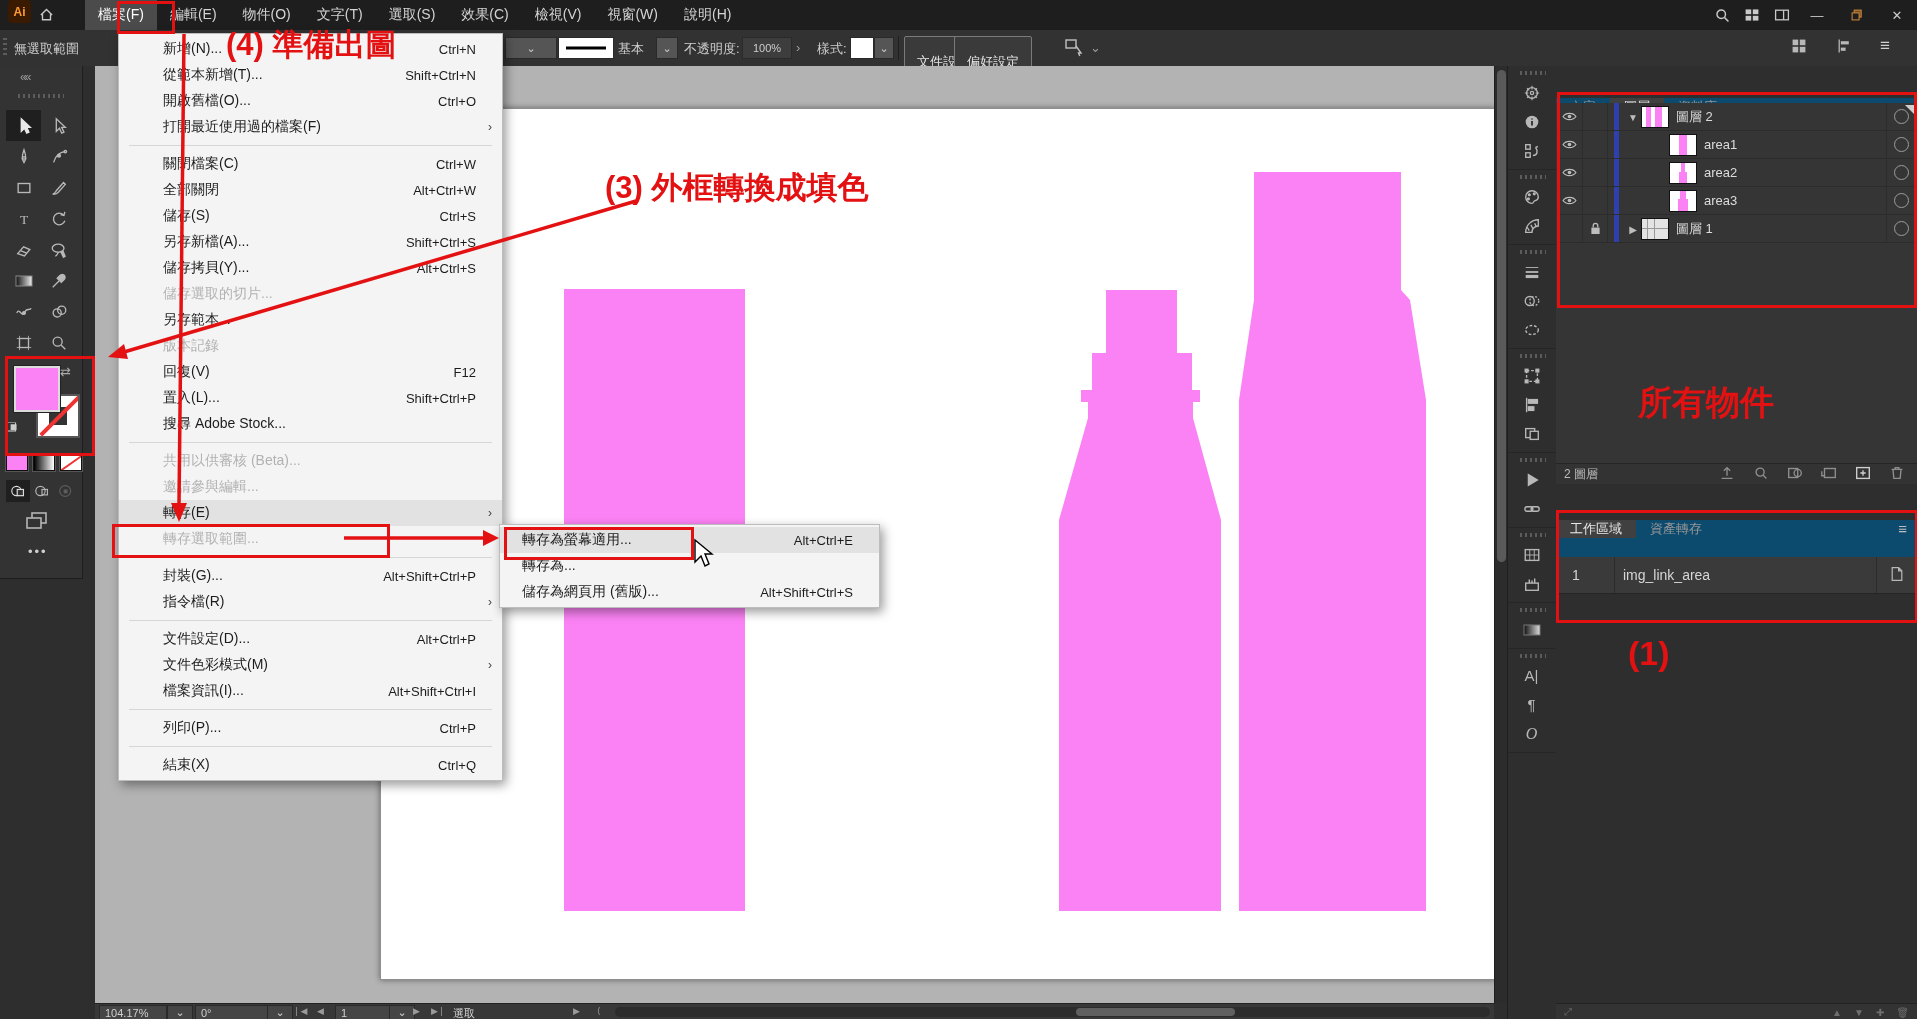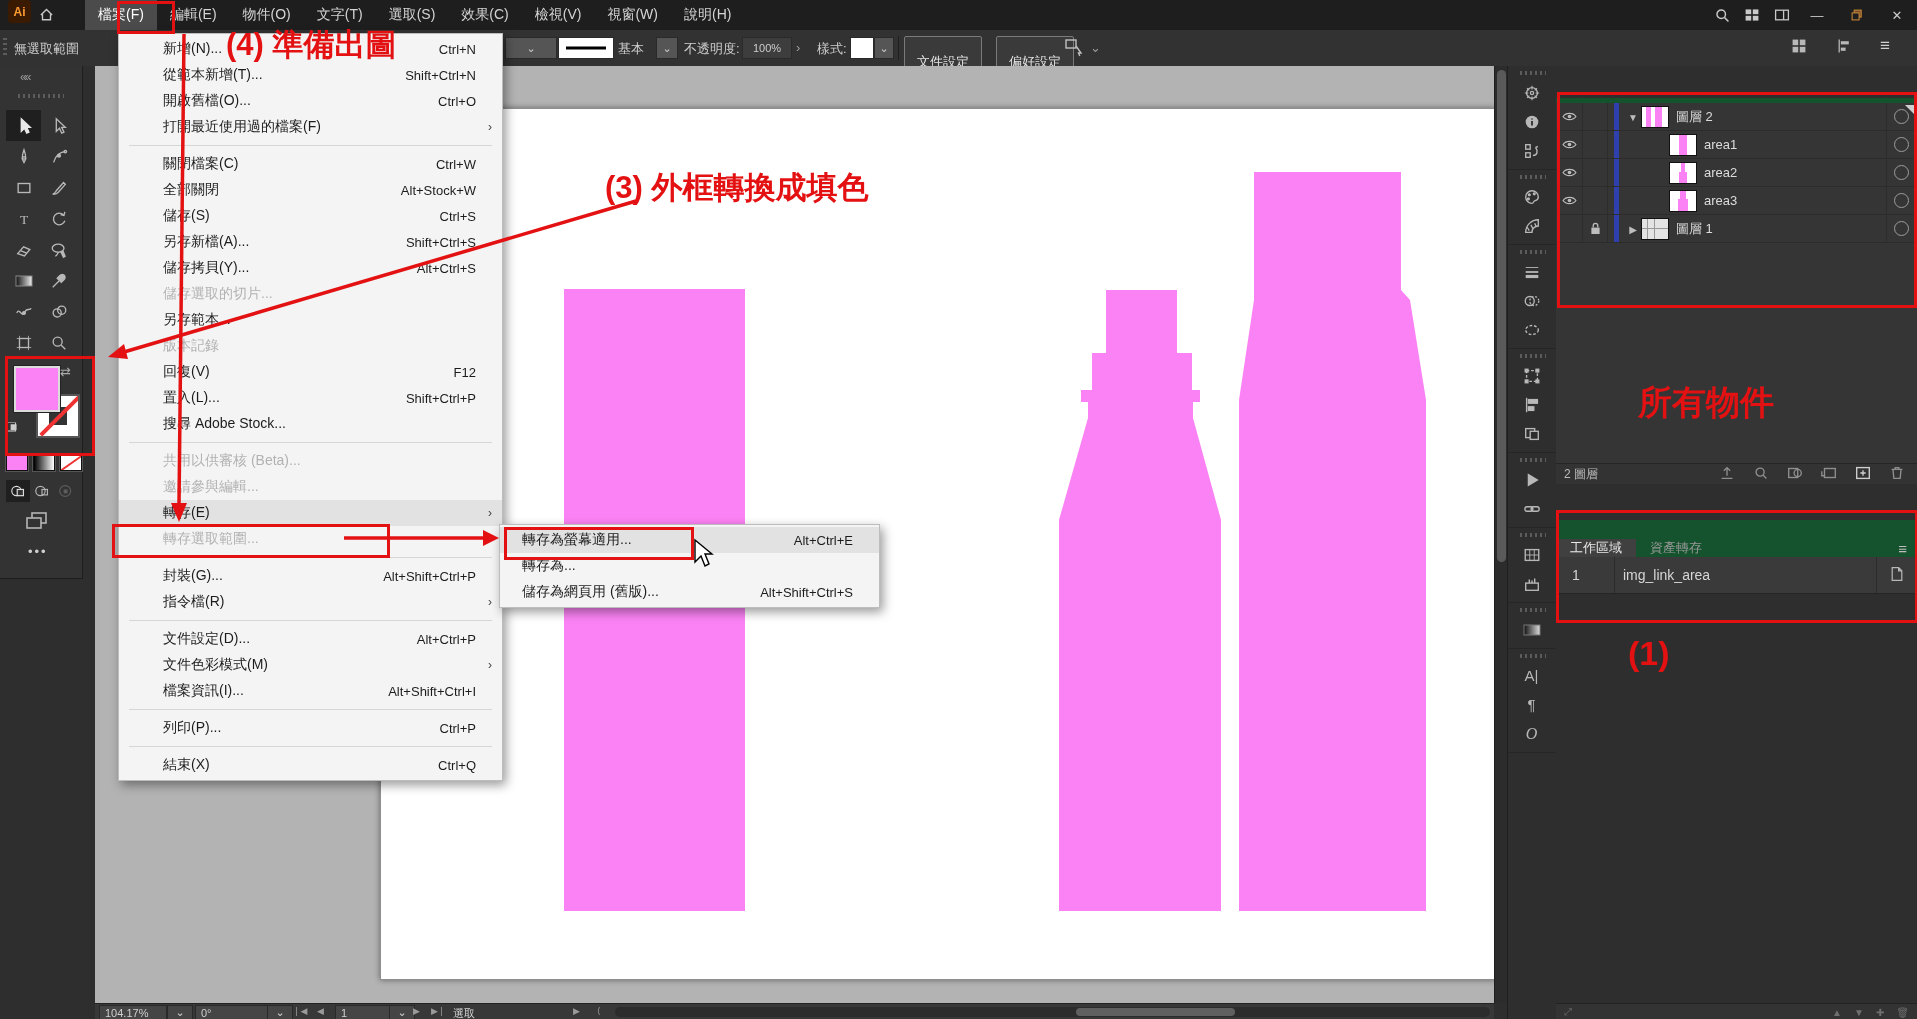--- a/index.html
+++ b/index.html
@@ -57,21 +57,21 @@
   #vscroll{left:1494px;top:66px;width:13px;height:937px;background:#2c2c2c;border-left:1px solid #1f1f1f;}
   #vthumb{position:absolute;left:2px;top:4px;width:9px;height:492px;background:#5a5a5a;border-radius:5px;}
   
   #iconstrip{left:1507px;top:66px;width:49px;height:953px;background:#2e2e2e;border-left:1px solid #1f1f1f;border-right:1px solid #1f1f1f;}
   .strip-group{border-bottom:1px solid #262626;padding:2px 0 4px 0;}
   .strip-dots{width:26px;height:4px;margin:3px auto 3px auto;
     background:repeating-linear-gradient(90deg,#5c5c5c 0 2px,transparent 2px 5px);}
   .strip-ico{width:47px;height:29px;display:flex;align-items:center;justify-content:center;color:#b8b8b8;}
   
   #rightpanel{left:1556px;top:66px;width:361px;height:953px;background:#2e2e2e;}
-  .tabbar{position:absolute;left:0;width:361px;height:37px;background:#14532d;border-bottom:1px solid #1f1f1f;display:flex;align-items:flex-end;}
+  .tabbar{position:absolute;left:0;width:361px;height:37px;background:#0c4a6e;border-bottom:1px solid #1f1f1f;display:flex;align-items:flex-start;}
   .tab{padding:0 14px;display:flex;align-items:center;font-size:13px;color:#969696;}
   .tab.active{background:#404040;color:#e8e8e8;}
   .tab-menu{margin-left:auto;color:#bdbdbd;padding:0 10px;display:flex;align-items:center;font-size:15px;}
   #layerlist{position:absolute;left:0;top:37px;width:361px;height:360px;background:#353535;}
   .lrow{position:relative;height:27px;border-bottom:1px solid #2c2c2c;display:flex;align-items:center;font-size:13px;color:#dcdcdc;}
   .lcell{width:26px;height:27px;border-right:1px solid #2c2c2c;display:flex;align-items:center;justify-content:center;color:#bdbdbd;}
   .lcell2{width:24px;height:27px;border-right:1px solid #2c2c2c;display:flex;align-items:center;justify-content:center;color:#bdbdbd;}
   .lbar{width:5px;height:27px;margin:0 6px 0 6px;}
   .lchev{width:16px;color:#bdbdbd;font-size:11px;text-align:center;}
   .lthumb{width:26px;height:20px;background:#fff;border:1px solid #111;margin-right:7px;position:relative;overflow:hidden;}
@@ -179,21 +179,21 @@
     <span class="cb-text" style="left:618px">基本</span>
     <div class="cb-box" style="left:656px;width:20px">⌄</div>
     <span class="cb-text" style="left:684px">不透明度:</span>
     <div class="cb-box" style="left:742px;width:48px;background:#3d3d3d">100%</div>
     <span class="cb-text" style="left:796px;color:#9d9d9d">›</span>
     <span class="cb-text" style="left:817px">樣式:</span>
     <div class="cb-box whitebox" style="left:850px;width:22px"></div>
     <div class="cb-box" style="left:874px;width:18px">⌄</div>
     <div style="position:absolute;left:898px;top:6px;width:1px;height:24px;background:#1f1f1f"></div>
     <div class="cb-btn" style="left:904px">文件設定</div>
-    <div class="cb-btn" style="left:996px">偏好設定</div>
+    <div class="cb-btn" style="left:954px">偏好設定</div>
     <div class="cb-text" style="left:1063px;top:7px"><svg width="22" height="20" viewBox="0 0 22 20">
           <rect x="3" y="3" width="10" height="8" fill="none" stroke="#c0c0c0" stroke-width="1.4"></rect>
           <path d="M13 9 L18 16 L15.5 16 L16.8 19" stroke="#c0c0c0" stroke-width="1.4" fill="none"></path>
         </svg></div>
     <span class="cb-text" style="left:1090px;color:#9d9d9d">⌄</span>
     <div class="cb-text" style="left:1790px;top:8px"><svg width="18" height="16" viewBox="0 0 20 20">
           <g fill="#b8b8b8">
             <rect x="2" y="2" width="7" height="7"></rect>
             <rect x="11" y="2" width="7" height="7"></rect>
             <rect x="2" y="11" width="7" height="7"></rect>
@@ -706,21 +706,21 @@
         <span>打開最近使用過的檔案(F)</span>
         <span class="fm-sub">›</span>
       </div>
       <div class="fm-sep"></div>
       <div class="fm-item">
         <span>關閉檔案(C)</span>
         <span class="fm-short">Ctrl+W</span>
       </div>
       <div class="fm-item">
         <span>全部關閉</span>
-        <span class="fm-short">Alt+Stock+W</span>
+        <span class="fm-short">Alt+Ctrl+W</span>
       </div>
       <div class="fm-item">
         <span>儲存(S)</span>
         <span class="fm-short">Ctrl+S</span>
       </div>
       <div class="fm-item">
         <span>另存新檔(A)...</span>
         <span class="fm-short">Shift+Ctrl+S</span>
       </div>
       <div class="fm-item">

